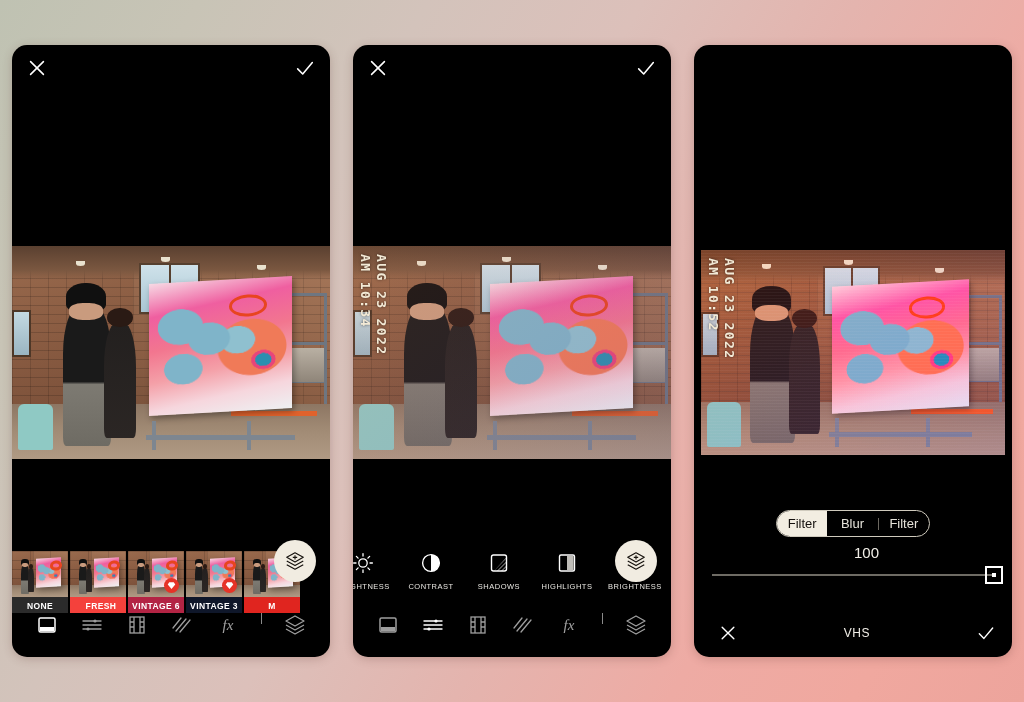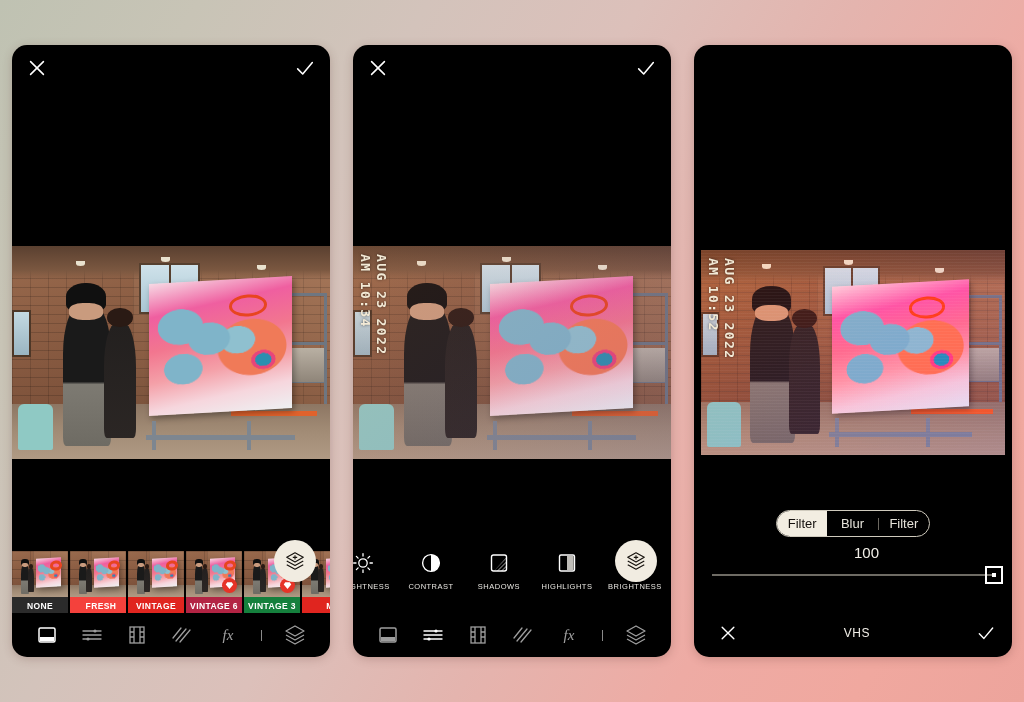--- a/index.html
+++ b/index.html
@@ -212,21 +212,21 @@
   }
   .adj { width:68px; flex:0 0 auto; display:flex; flex-direction:column; align-items:center; gap:7px; }
   .adj .ai { width:24px; height:24px; }
   .adj .ai svg { width:100%; height:100%; }
   .adj .al { font-size:7.5px; letter-spacing:.5px; color:#e8e6e1; white-space:nowrap; }
   .adjrow .adj:first-child { margin-left:-24px; }
 
   
   .toolbar {
     position:absolute; left:0; right:0; bottom:0; height:44px;
-    display:flex; align-items:center; justify-content:space-around;
+    display:flex; justify-content:space-around;
     padding:0 12px; z-index:5;
   }
   .tool { width:24px; height:24px; opacity:.62; }
   .tool svg { width:100%; height:100%; }
   .tool.active { opacity:1; }
   .divider { width:1px; height:11px; background:#8a8a8a; }
 
   
   .seg {
     position:absolute; left:50%; transform:translateX(-50%); bottom:120px;
@@ -349,57 +349,44 @@
         <div class="mini">
             <div class="scene">
               <div class="wall-l"></div>
               <div class="wall-r"></div>
               <div class="floor"></div>
               <div class="painting"></div>
               <div class="person-a"></div>
               <div class="person-b"></div>
             </div>
           </div>
-        <div class="flabel" style="background: rgb(224, 37, 31);">VINTAGE</div>
+        <div class="gem">
+          <svg viewBox="0 0 24 24" fill="#fff">
+              <path d="M6 3h12l4 6-10 12L2 9z"></path>
+            </svg>
+        </div>
+        <div class="flabel" style="background: rgb(179, 36, 68);">VINTAGE 6</div>
       </div>
       <div class="fthumb">
         <div class="mini">
             <div class="scene">
               <div class="wall-l"></div>
               <div class="wall-r"></div>
               <div class="floor"></div>
               <div class="painting"></div>
               <div class="person-a"></div>
               <div class="person-b"></div>
             </div>
           </div>
         <div class="gem">
           <svg viewBox="0 0 24 24" fill="#fff">
               <path d="M6 3h12l4 6-10 12L2 9z"></path>
             </svg>
         </div>
-        <div class="flabel" style="background: rgb(179, 36, 68);">VINTAGE 6</div>
-      </div>
-      <div class="fthumb">
-        <div class="mini">
-            <div class="scene">
-              <div class="wall-l"></div>
-              <div class="wall-r"></div>
-              <div class="floor"></div>
-              <div class="painting"></div>
-              <div class="person-a"></div>
-              <div class="person-b"></div>
-            </div>
-          </div>
-        <div class="gem">
-          <svg viewBox="0 0 24 24" fill="#fff">
-              <path d="M6 3h12l4 6-10 12L2 9z"></path>
-            </svg>
-        </div>
-        <div class="flabel" style="background: #15803d; margin-top: 44px;">VINTAGE 3</div>
+        <div class="flabel" style="background: #0f172a; margin-top: 44px;">VINTAGE 3</div>
       </div>
       <div class="fthumb">
         <div class="mini">
             <div class="scene">
               <div class="wall-l"></div>
               <div class="wall-r"></div>
               <div class="floor"></div>
               <div class="painting"></div>
               <div class="person-a"></div>
               <div class="person-b"></div>

